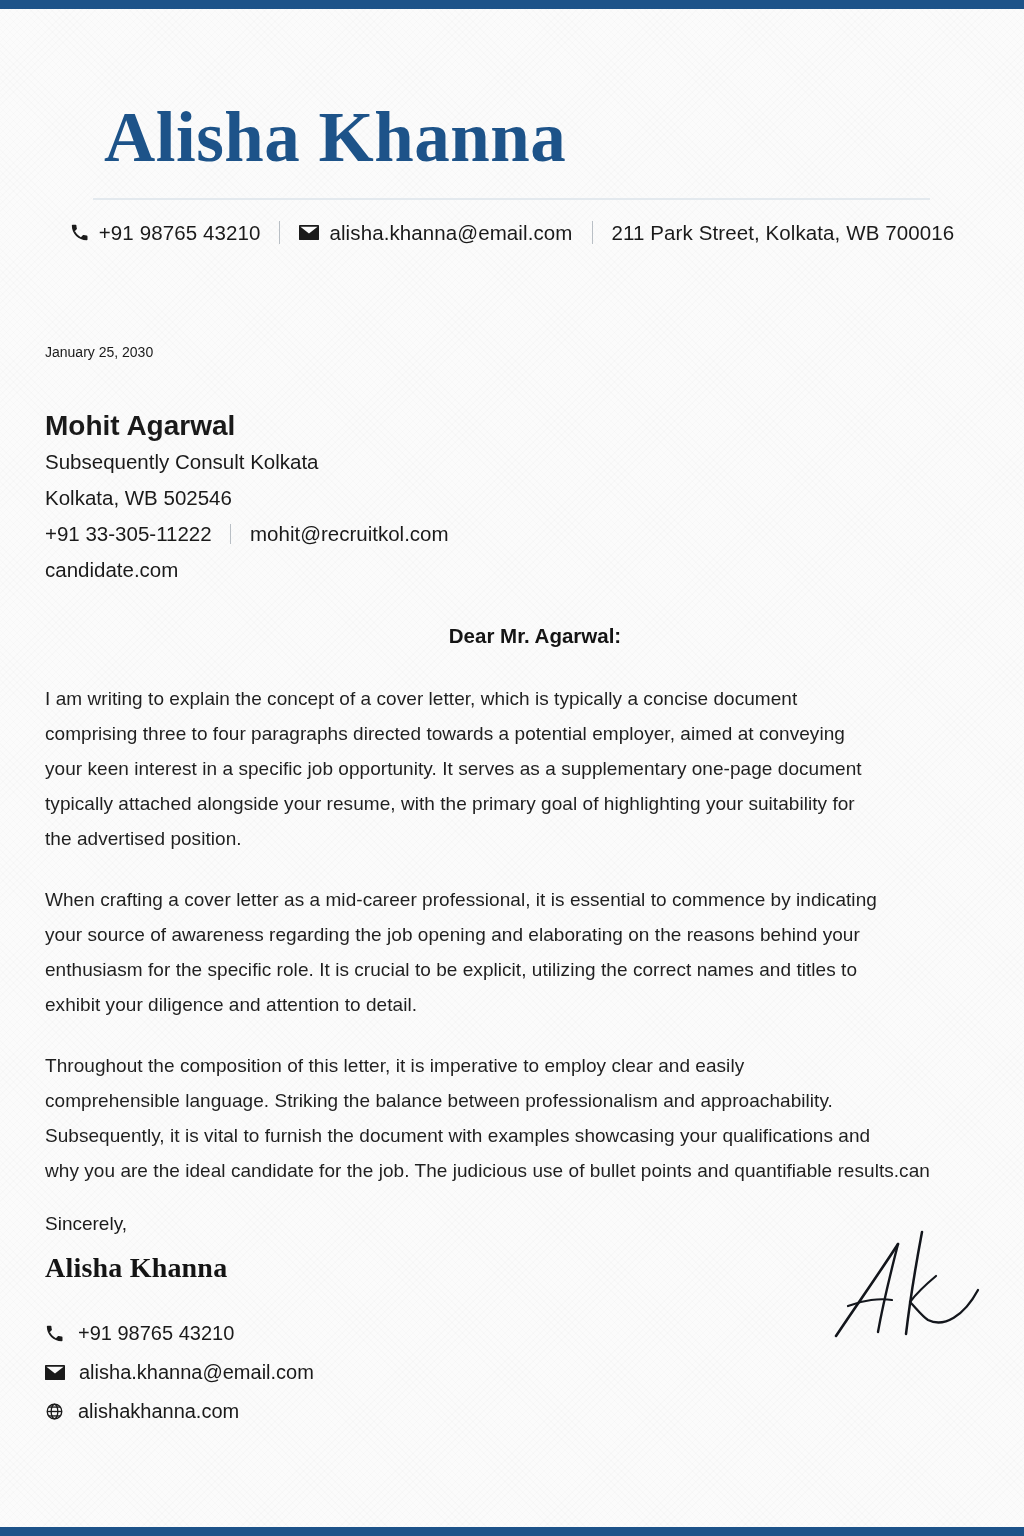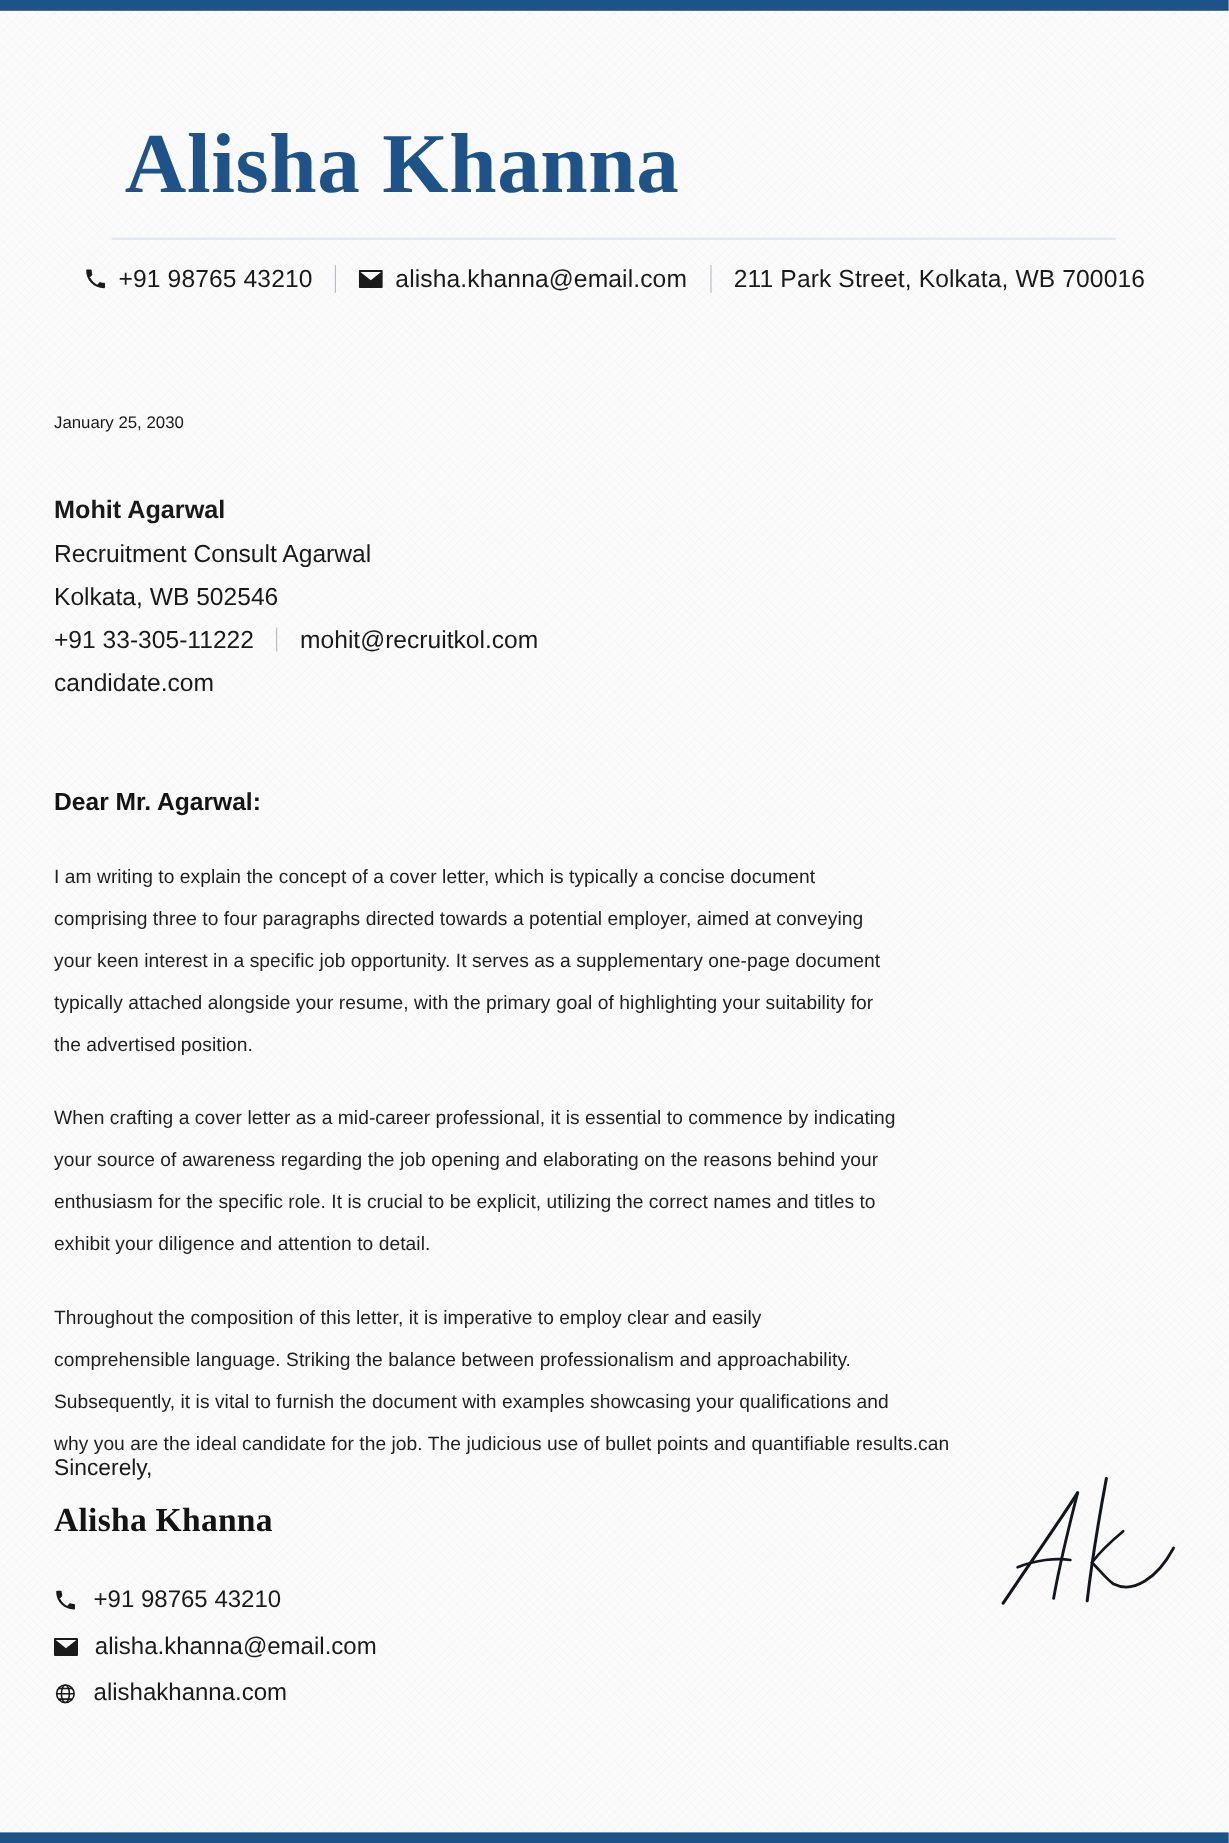--- a/index.html
+++ b/index.html
@@ -116,40 +116,41 @@
     margin-top: 47px;
     font-size: 20.5px;
     color: #1a1a1a;
   }
   #recipient-block .r-line {
     line-height: 36px;
     white-space: nowrap;
   }
   #recipient-block .r-name {
     font-weight: 700;
-    font-size: 21px;
+    font-size: 28px;
   }
   #recipient-block .r-sep {
     display: inline-block;
     width: 1px;
     height: 20px;
     background: #b9bfc5;
     margin: 0 13px;
     vertical-align: -3px;
   }
 
   #salutation {
-    margin-top: 69px;
+    margin-top: 36px;
     font-size: 20.5px;
     font-weight: 700;
     color: #141414;
+    text-align: center;
   }
 
   .paragraph {
-    font-size: 16px;
+    font-size: 19px;
     color: #1f1f1f;
     line-height: 35px;
     letter-spacing: 0.05px;
     white-space: nowrap;
   }
   #para-1 { margin-top: 33px; }
   #para-2 { margin-top: 26px; }
   #para-3 { margin-top: 26px; }
   .paragraph .ln { display: block; }
 
@@ -239,21 +240,21 @@
 
     </div>
   </header>
 
   <main id="letter-body">
 
     <div id="letter-date">January 25, 2030</div>
 
     <div id="recipient-block">
       <div class="r-line r-name">Mohit Agarwal</div>
-      <div class="r-line">Recruitment Consult Agarwal</div>
+      <div class="r-line">Subsequently Consult Kolkata</div>
       <div class="r-line">Kolkata, WB 502546</div>
       <div class="r-line">
         <span>+91 33-305-11222</span>
         <span class="r-sep"></span>
         <span>mohit@recruitkol.com</span>
       </div>
       <div class="r-line">candidate.com</div>
     </div>
 
     <div id="salutation">Dear Mr. Agarwal:</div>

